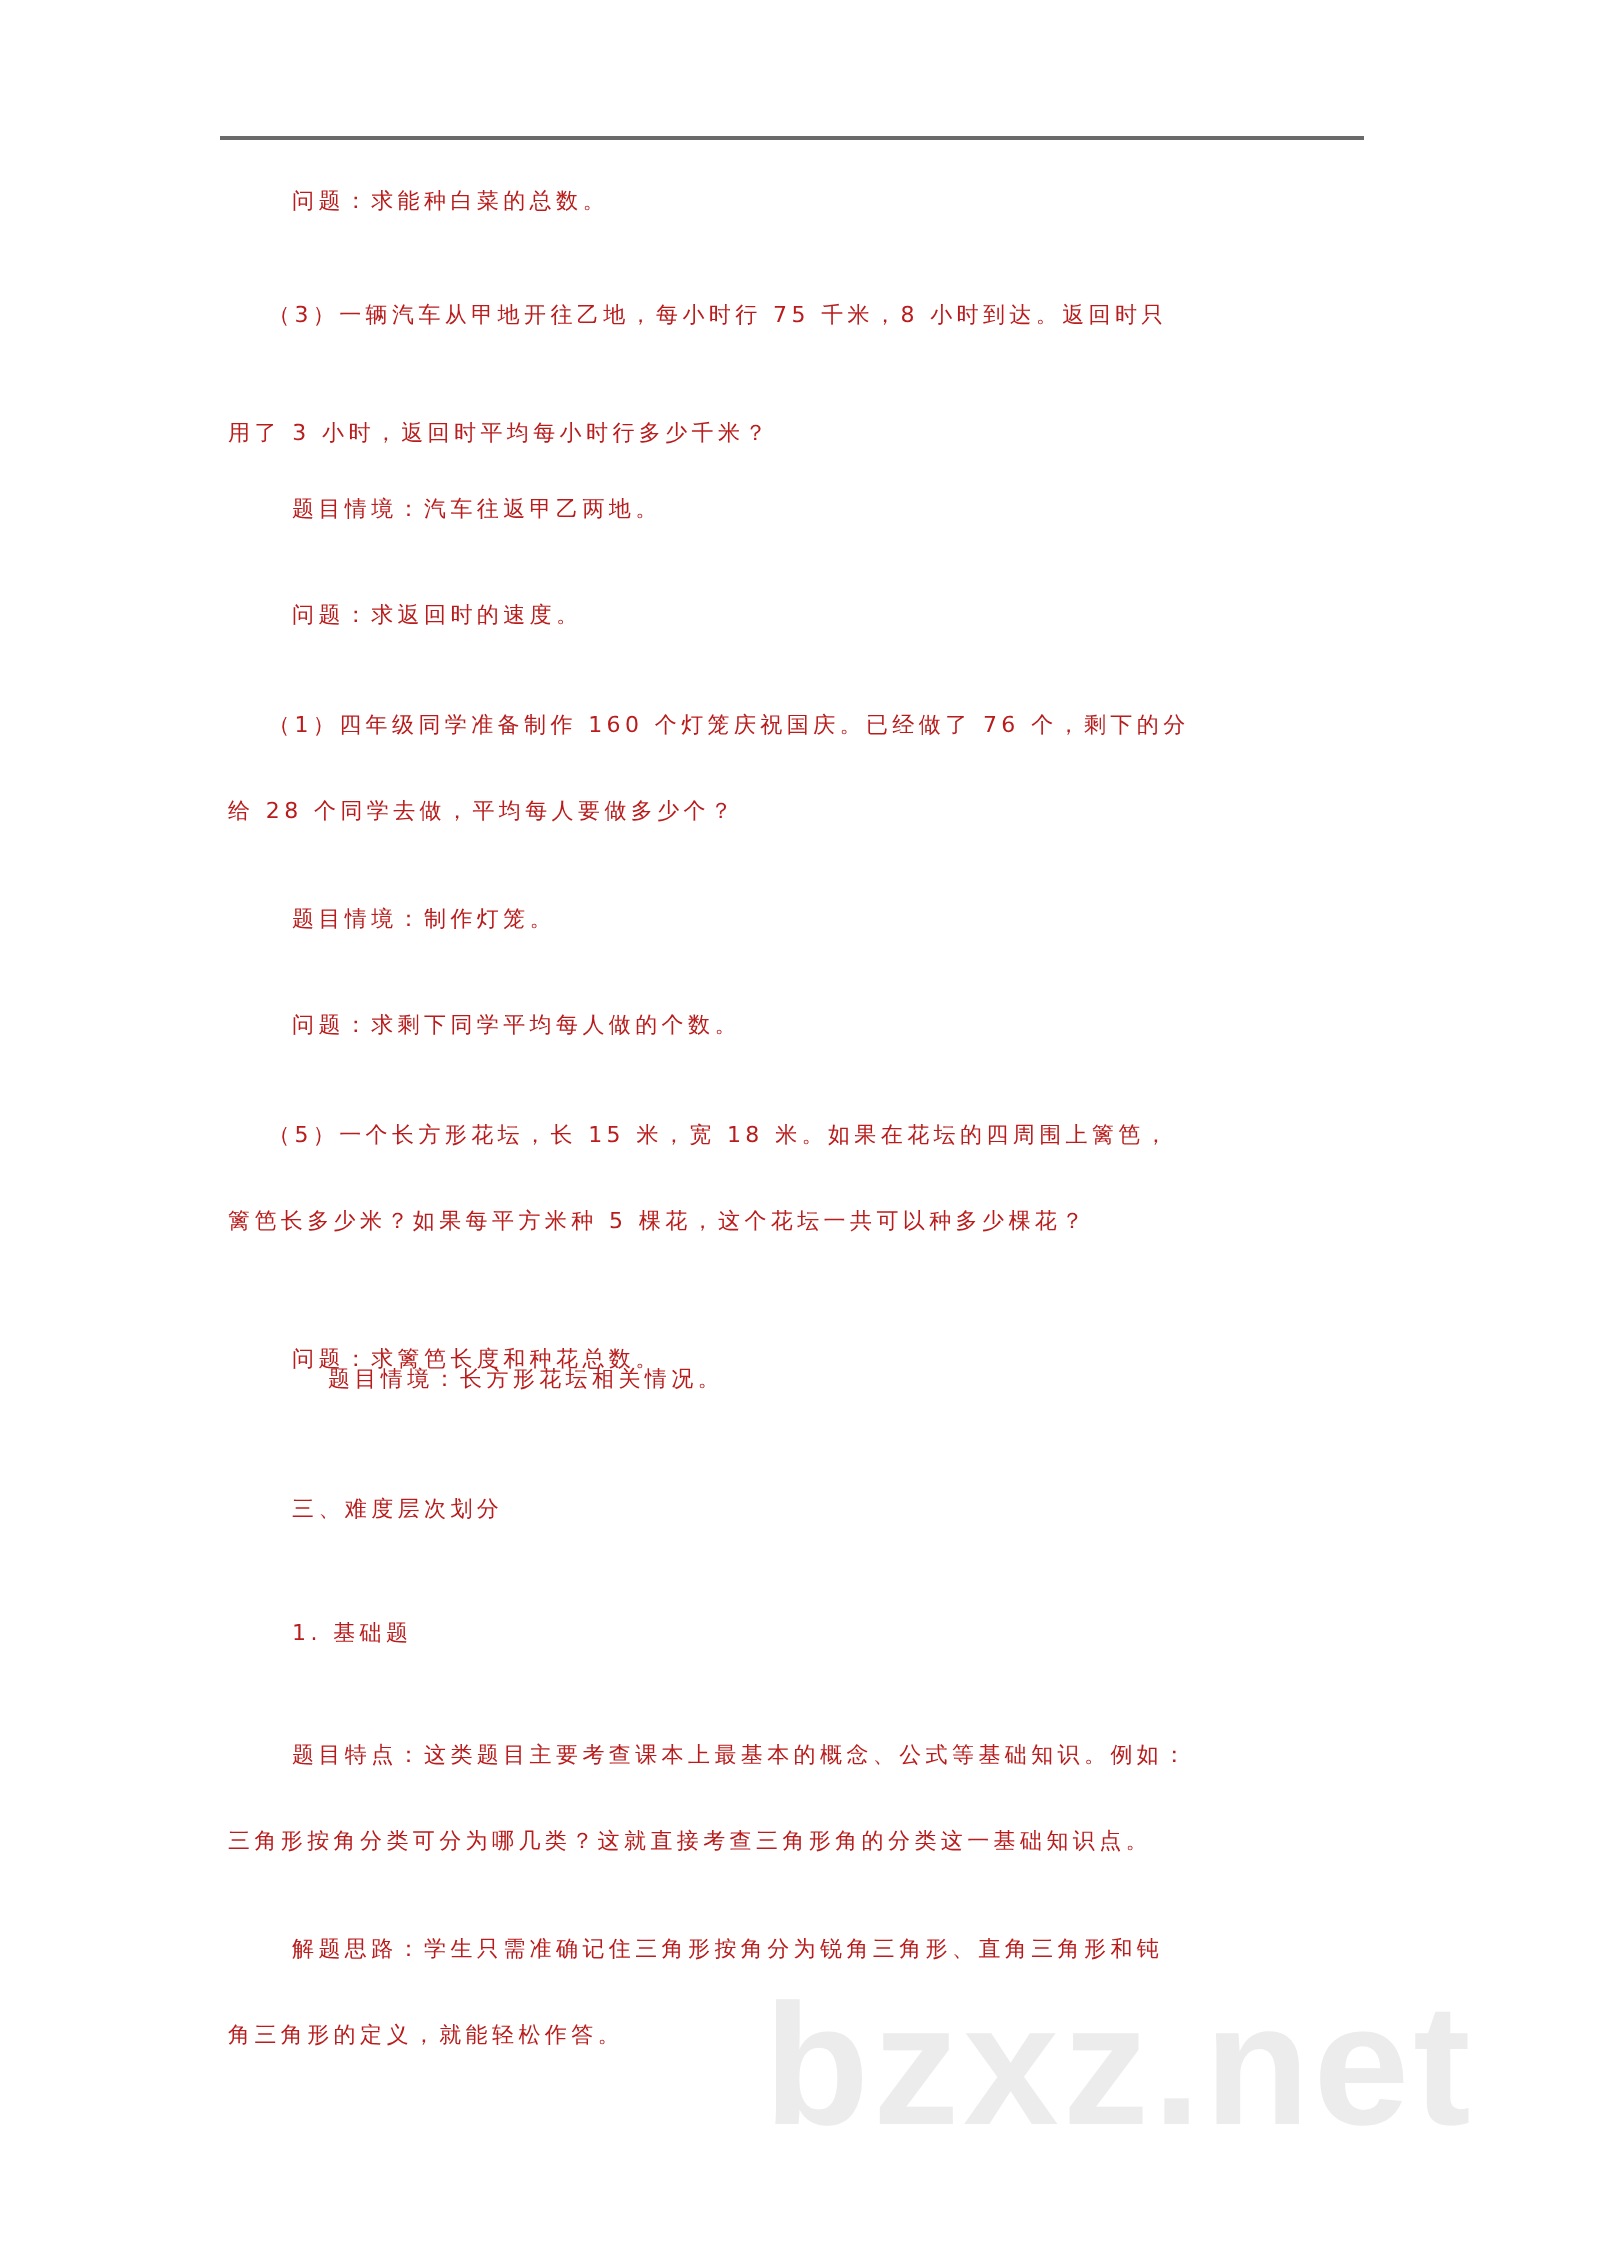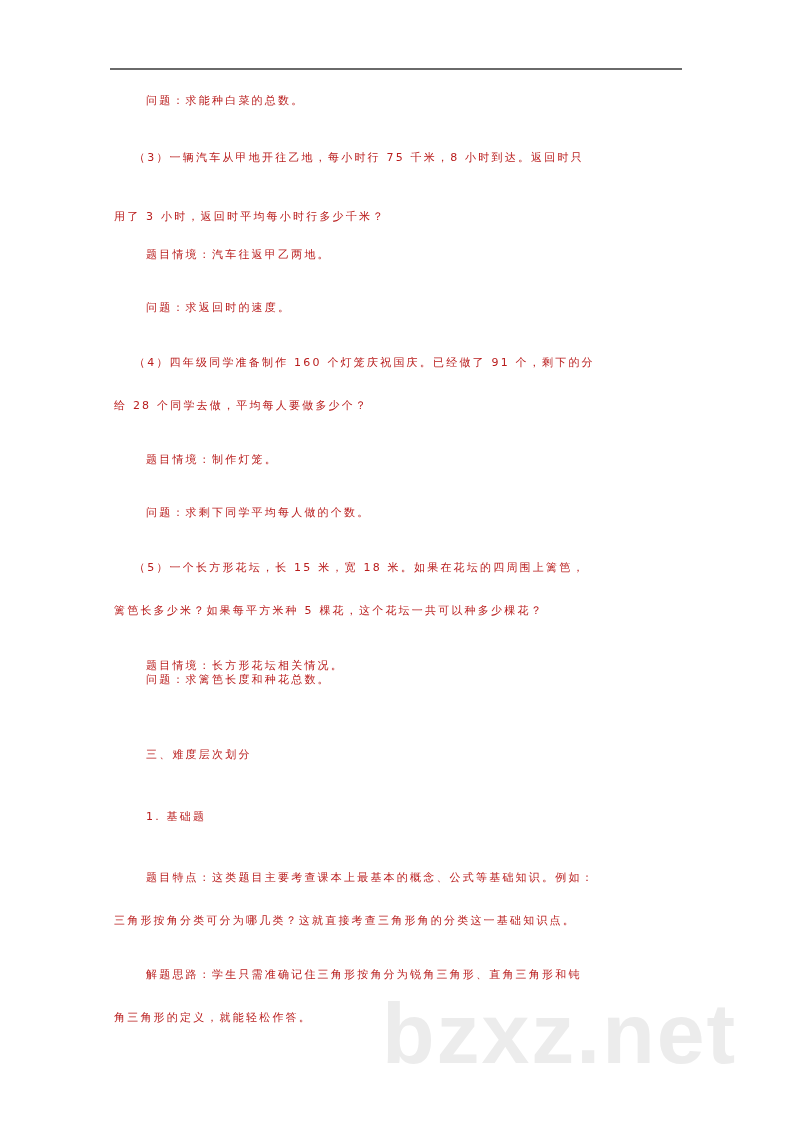--- a/index.html
+++ b/index.html
@@ -19,27 +19,27 @@
 <body>
 
 <div class="rule"></div>
 
 <div id="doc">
     <div class="p indent" style="top: 91px;">问题：求能种白菜的总数。</div>
     <div class="p" style="top: 148px; left: 134px;">（3）一辆汽车从甲地开往乙地，每小时行 75 千米，8 小时到达。返回时只</div>
     <div class="p" style="top: 191px; margin-top: 16px;">用了 3 小时，返回时平均每小时行多少千米？</div>
     <div class="p indent" style="top: 245px;">题目情境：汽车往返甲乙两地。</div>
     <div class="p indent" style="top: 298px;">问题：求返回时的速度。</div>
-    <div class="p" style="top: 353px; left: 134px;">（4）四年级同学准备制作 160 个灯笼庆祝国庆。已经做了 91 个，剩下的分</div>
+    <div class="p" style="top: 353px; left: 134px;">（1）四年级同学准备制作 160 个灯笼庆祝国庆。已经做了 76 个，剩下的分</div>
     <div class="p" style="top: 396px;">给 28 个同学去做，平均每人要做多少个？</div>
     <div class="p indent" style="top: 450px;">题目情境：制作灯笼。</div>
     <div class="p indent" style="top: 503px;">问题：求剩下同学平均每人做的个数。</div>
     <div class="p" style="top: 558px; left: 134px;">（5）一个长方形花坛，长 15 米，宽 18 米。如果在花坛的四周围上篱笆，</div>
     <div class="p" style="top: 601px;">篱笆长多少米？如果每平方米种 5 棵花，这个花坛一共可以种多少棵花？</div>
-    <div class="p indent" style="top: 656px;">题目情境：长方形花坛相关情况。</div>
+    <div class="p indent" style="top: 680px; margin-left: 18px;">题目情境：长方形花坛相关情况。</div>
     <div class="p indent" style="top: 670px;">问题：求篱笆长度和种花总数。</div>
     <div class="p indent" style="top: 745px;">三、难度层次划分</div>
     <div class="p indent" style="top: 807px;">1. 基础题</div>
     <div class="p indent" style="top: 868px;">题目特点：这类题目主要考查课本上最基本的概念、公式等基础知识。例如：</div>
     <div class="p" style="top: 911px;">三角形按角分类可分为哪几类？这就直接考查三角形角的分类这一基础知识点。</div>
     <div class="p indent" style="top: 965px;">解题思路：学生只需准确记住三角形按角分为锐角三角形、直角三角形和钝</div>
     <div class="p" style="top: 1008px;">角三角形的定义，就能轻松作答。</div>
   </div>
 
 <div class="watermark">bzxz.net</div>

